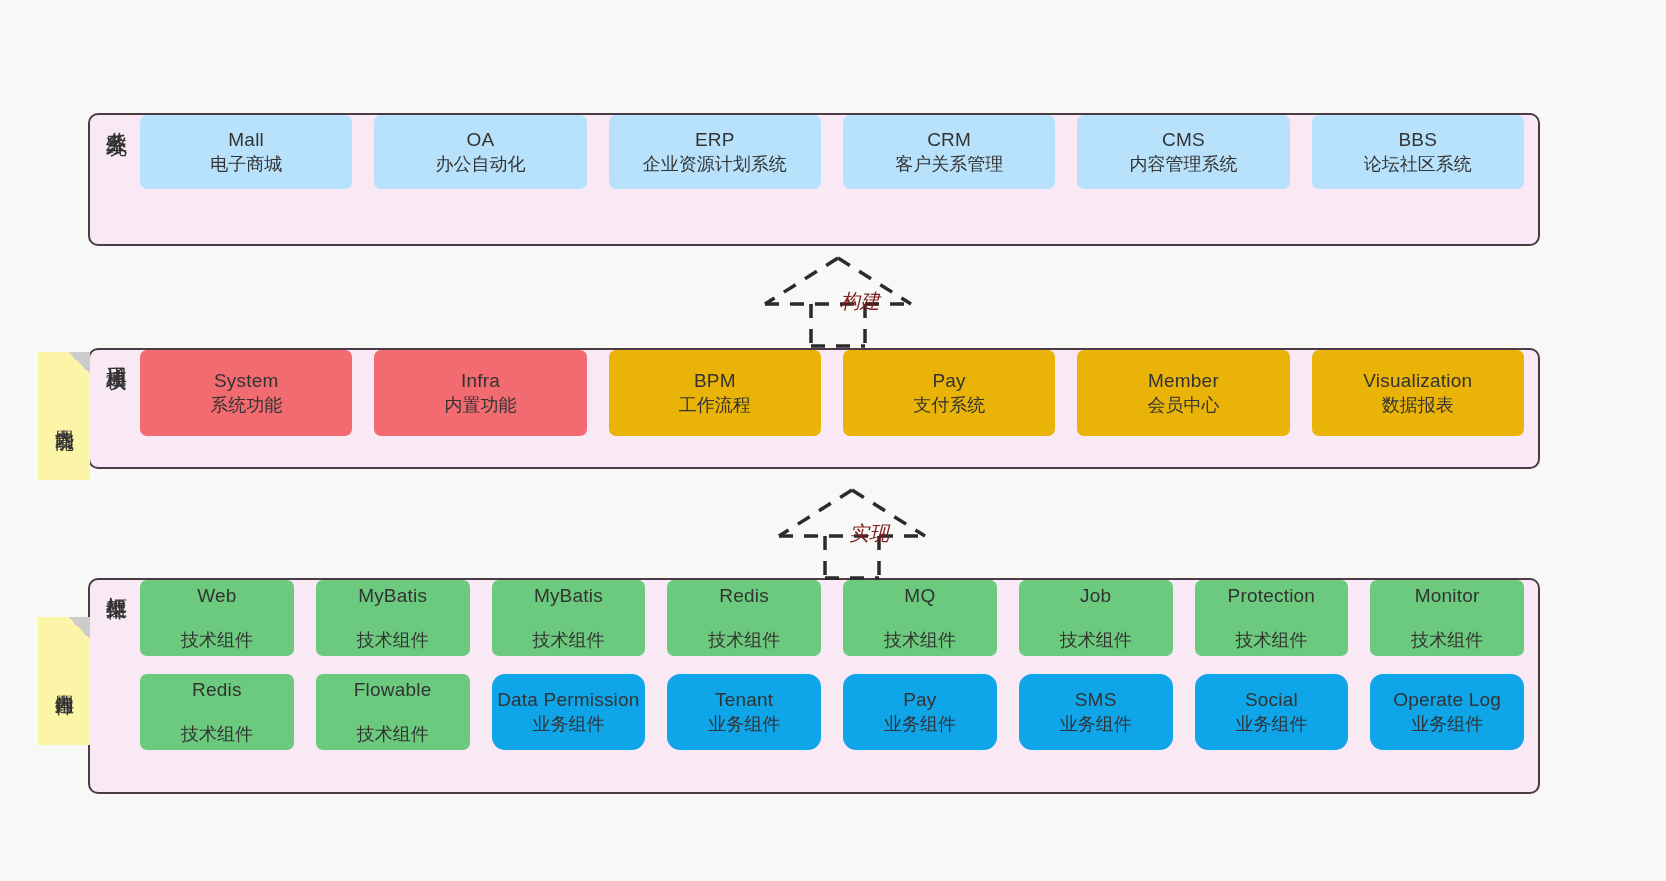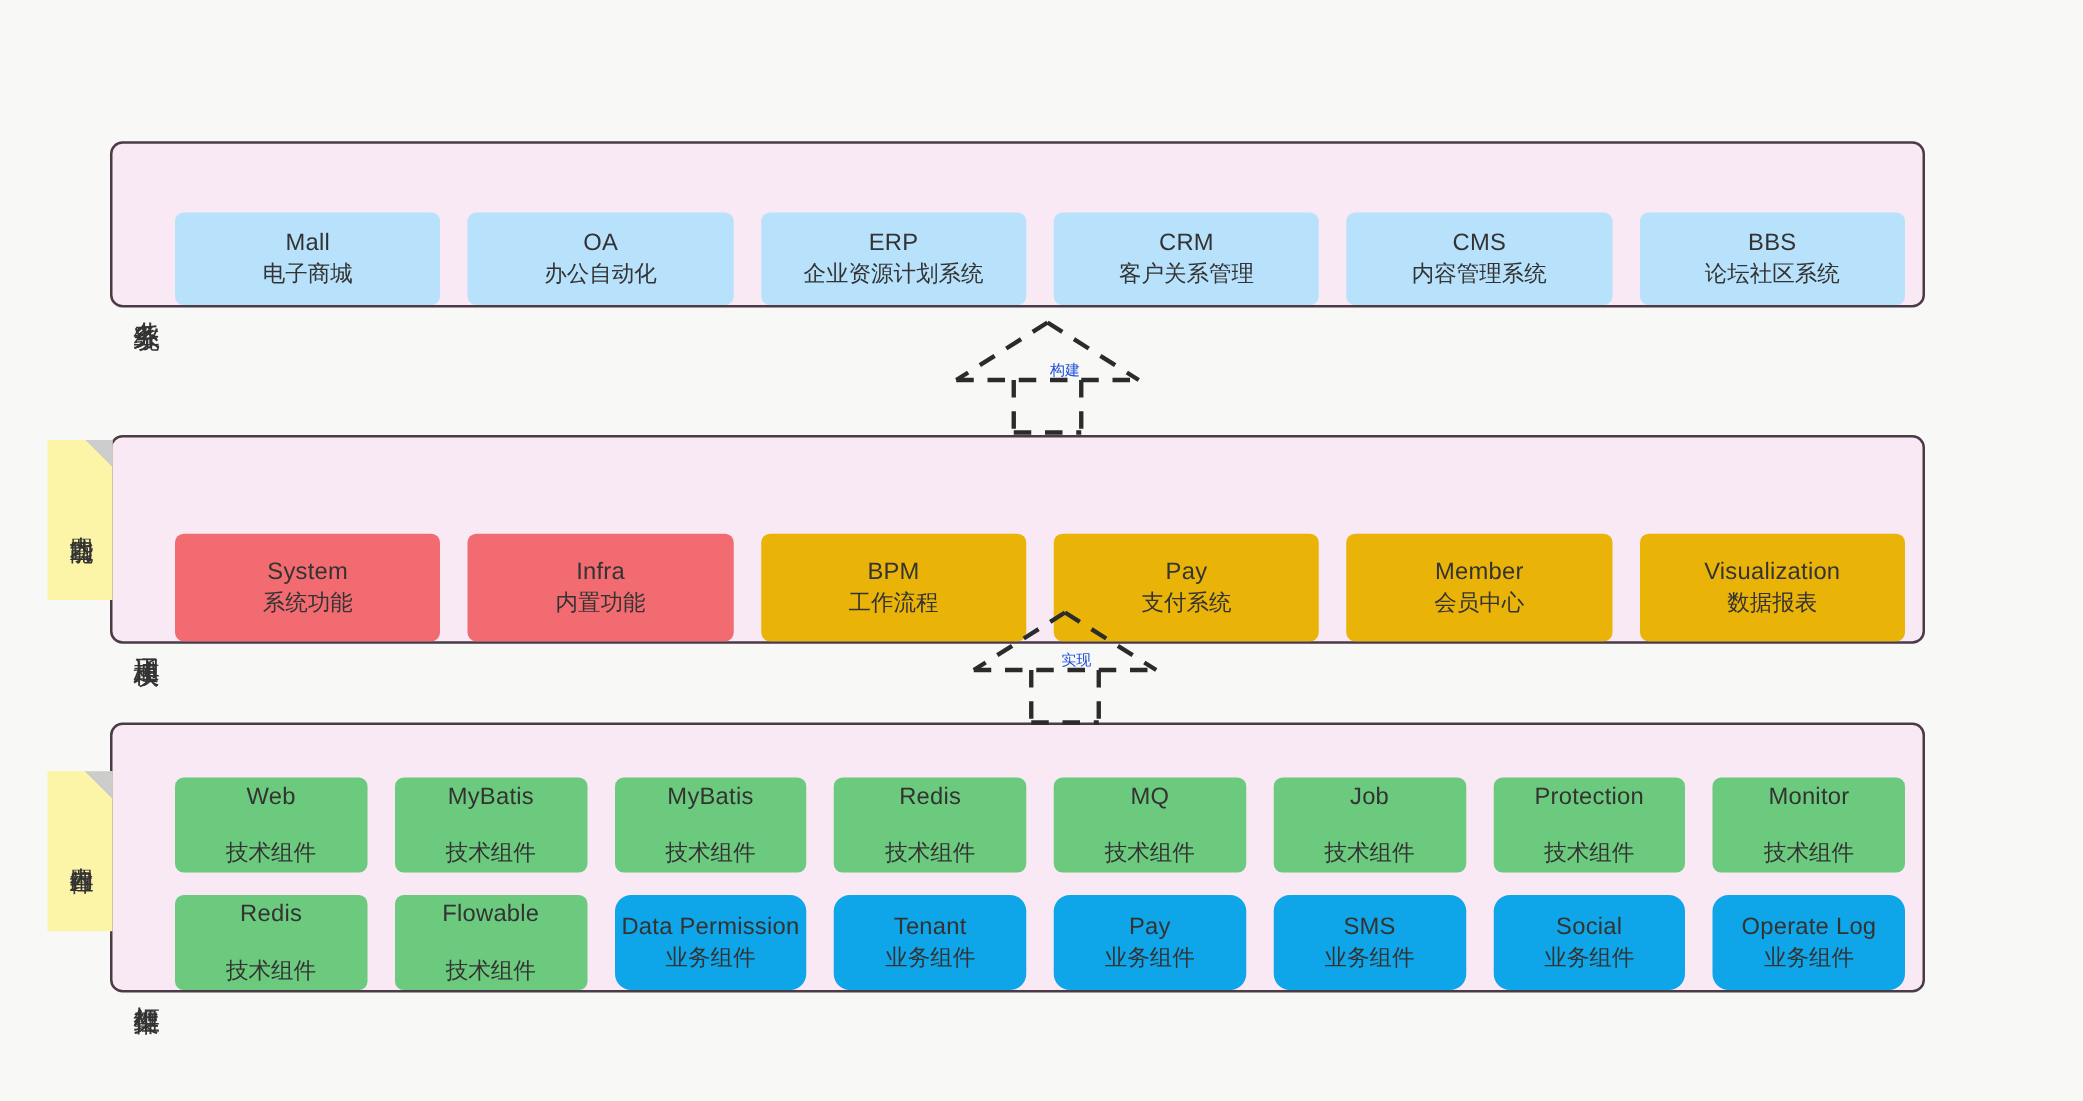--- a/index.html
+++ b/index.html
@@ -22,21 +22,21 @@
   }
 
   
   .layer {
     position: absolute;
     background: #f8e9f5;
     border: 2px solid #4a3b46;
     border-radius: 10px;
     box-sizing: border-box;
     display: flex;
-    align-items: flex-end;
+    align-items: flex-start;
   }
 
   
   .layer-title {
     writing-mode: vertical-rl;
     text-orientation: upright;
     font-size: 21px;
     line-height: 1.18;
     letter-spacing: 1px;
     color: #333333;
@@ -90,21 +90,21 @@
   }
 
   .card.blue        { background: #b8e2fc; }
   .card.red         { background: #f26b70; }
   .card.pink        { background: #eab308; }
   .card.green       { background: #6bca7d; gap: 20px; }
   .card.lightgreen  { background: #0ea5e9; border-radius: 13px; }
 
   
   #layer-business { left: 88px;  top: 113px; width: 1452px; height: 133px; }
-  #layer-modules  { left: 88px;  top: 348px; width: 1452px; height: 167px; }
+  #layer-modules  { left: 88px;  top: 348px; width: 1452px; height: 121px; }
   #layer-framework{ left: 88px;  top: 578px; width: 1452px; height: 216px; }
 
   #layer-business .card  { height: 74px; }
   #layer-modules  .card  { height: 86px; }
   #layer-framework .card { height: 76px; }
 
   
   .note {
     position: absolute;
     background: #fcf5a8;
@@ -139,25 +139,26 @@
   
   .connector {
     position: absolute;
     z-index: 3;
   }
   .connector svg { display: block; }
   .connector .conn-label {
     position: absolute;
     left: 50%;
     transform: translateX(-50%);
-    font-size: 12px;
-    color: #1d4ed8;
+    font-size: 20px;
+    color: #7f1d1d;
     background: transparent;
     white-space: nowrap;
     user-select: none;
+    font-style: italic;
   }
   #connector-build  { left: 743px; top: 252px; width: 190px; height: 96px; }
   #connector-build  .conn-label { top: 36px; left: 97px; transform: none; }
   #connector-impl   { left: 757px; top: 484px; width: 190px; height: 96px; }
   #connector-impl   .conn-label { top: 36px; left: 92px; transform: none; }
 </style>
 </head>
 <body>
 
 <div class="canvas">

